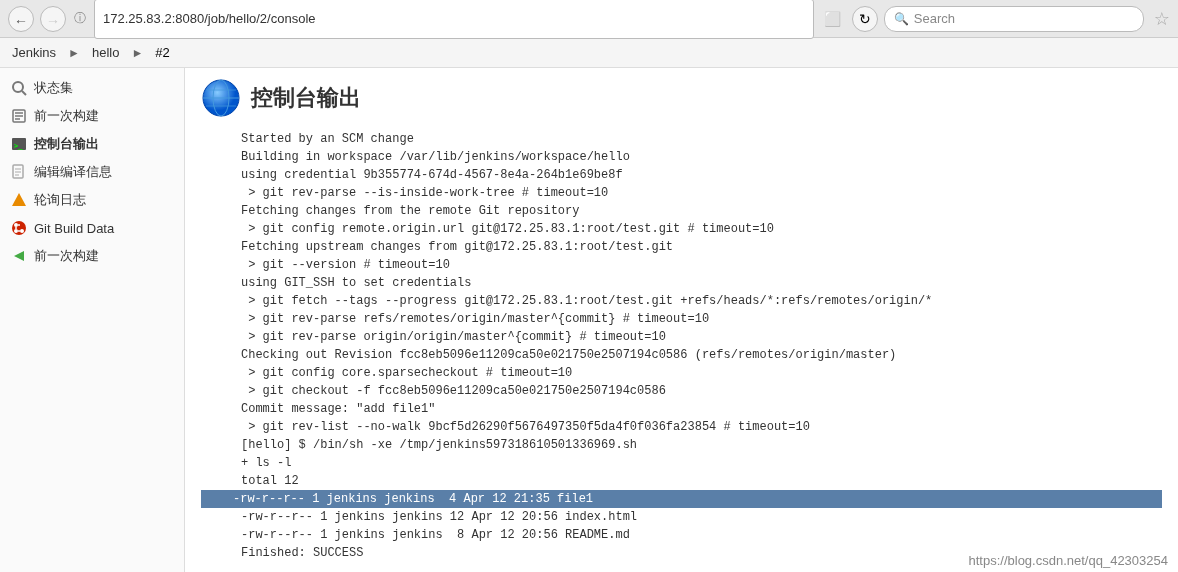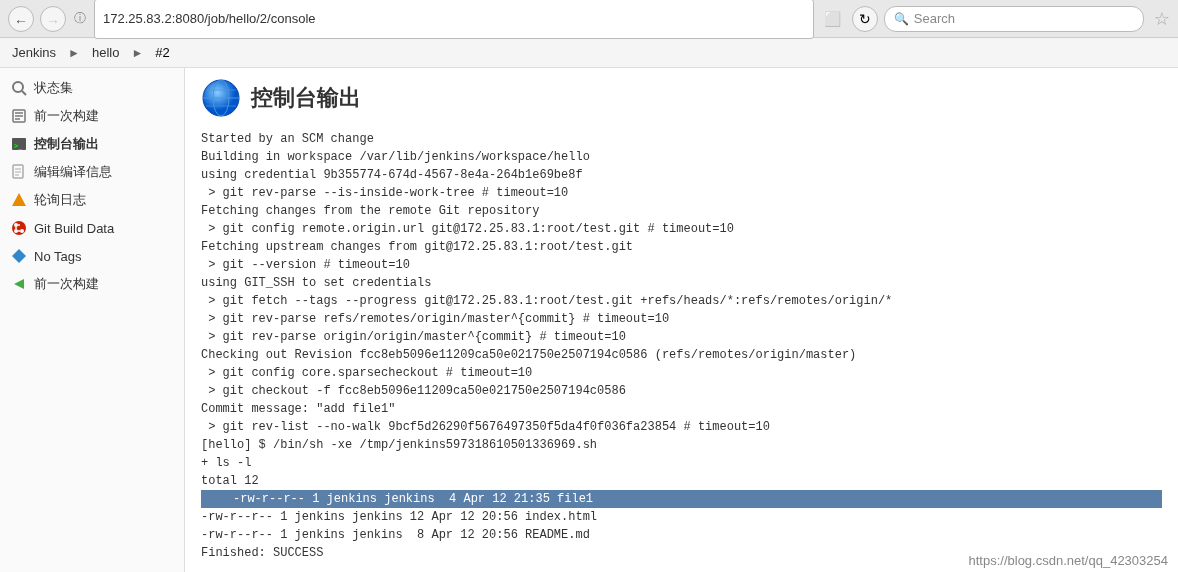--- a/index.html
+++ b/index.html
@@ -144,20 +144,21 @@
     
     .console-output {
       font-family: 'Courier New', Courier, monospace;
       font-size: 12px;
       color: #333;
       line-height: 1.5;
       white-space: pre;
     }
     .console-line {
       display: block;
+      margin-left: 40px;
     }
     .console-highlight {
       background-color: #5a7fa8;
       color: #fff;
       display: block;
       padding-left: 32px;
     }
 
     
     .footer-link {
@@ -262,28 +263,20 @@
           <circle cx="11" cy="11" r="2" fill="#fff"></circle>
           <circle cx="5" cy="11" r="2" fill="#fff"></circle>
           <line x1="5" y1="7" x2="5" y2="9" stroke="#fff" stroke-width="1.5"></line>
           <line x1="7" y1="5" x2="9" y2="5" stroke="#fff" stroke-width="1.5"></line>
           <line x1="7" y1="11" x2="9" y2="11" stroke="#fff" stroke-width="1.5"></line>
         </svg>
       </span>
       <span>Git Build Data</span>
     </div>
 
-    <div class="sidebar-item">
-      <span class="sidebar-icon">
-        <svg width="16" height="16" viewBox="0 0 16 16">
-          <polygon points="8,1 15,8 8,15 1,8" fill="#3388cc"></polygon>
-        </svg>
-      </span>
-      <span>No Tags</span>
-    </div>
 
     <div class="sidebar-item">
       <span class="sidebar-icon">
         <svg width="16" height="16" viewBox="0 0 16 16">
           <polygon points="3,8 13,3 13,13" fill="#44aa44"></polygon>
         </svg>
       </span>
       <span>前一次构建</span>
     </div>
 

